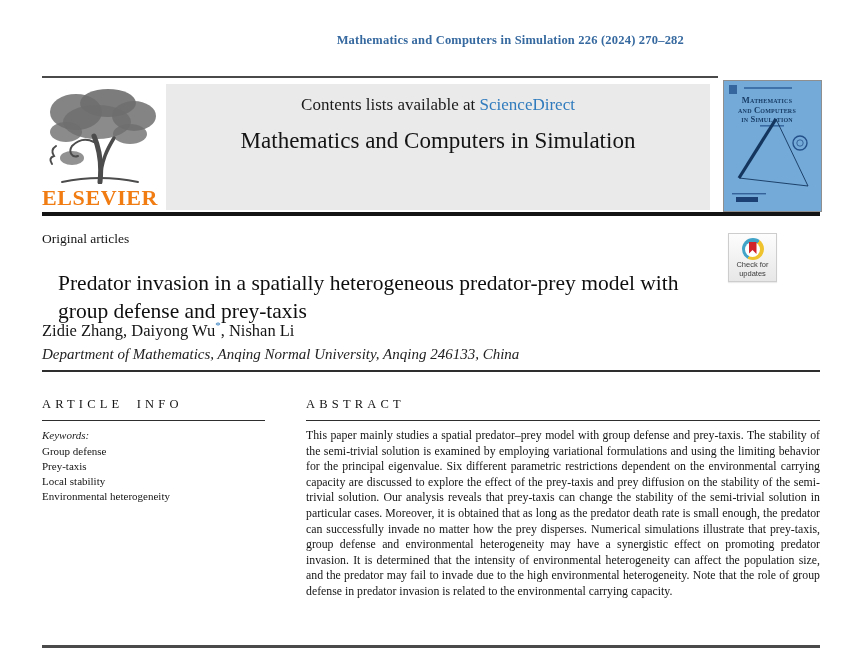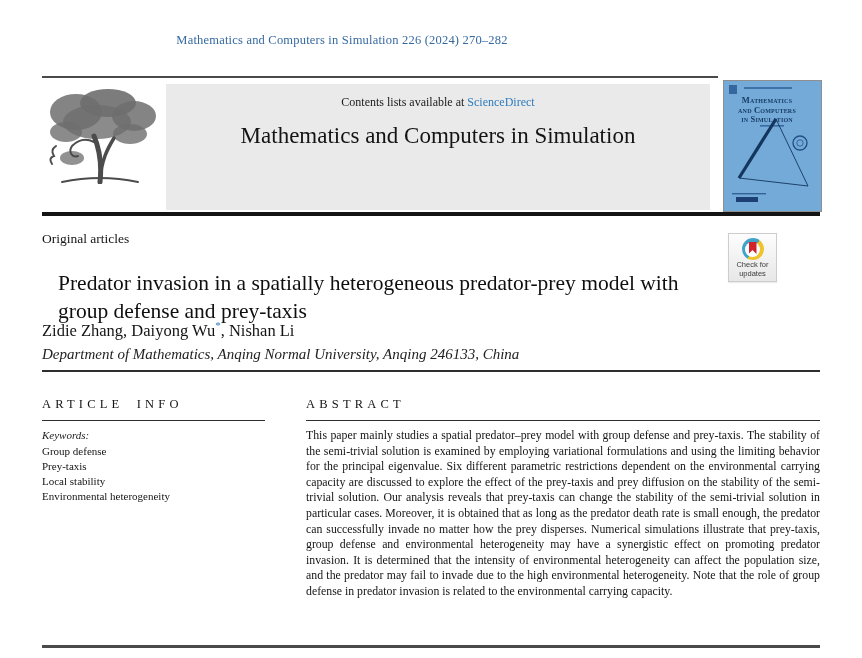--- a/index.html
+++ b/index.html
@@ -3,40 +3,40 @@
 <meta charset="utf-8">
 <style>
   html,body{margin:0;padding:0;}
   body{
     width:862px;height:658px;background:#ffffff;position:relative;
     font-family:"Liberation Serif",serif;color:#1a1a1a;overflow:hidden;
   }
   .abs{position:absolute;}
 
   
-  .citation{top:33px;left:0;width:684px;text-align:center;
-    font-size:12.5px;color:#36699f;letter-spacing:.2px;}
+  .citation{top:33px;left:0;width:684px;text-align:right;
+    font-size:12.5px;color:#36699f;letter-spacing:.2px;font-weight:bold;}
 
   
   .rule-top{left:42px;top:76px;width:676px;height:2px;background:#4a4a4a;}
   .bar-black{left:42px;top:212px;width:778px;height:4px;background:#141414;}
   .rule-mid{left:42px;top:370px;width:778px;height:1.5px;background:#2e2e2e;}
   .rule-col-left{left:42px;top:420px;width:223px;height:1px;background:#2e2e2e;}
   .rule-col-right{left:306px;top:420px;width:514px;height:1px;background:#2e2e2e;}
   .rule-bottom{left:42px;top:645px;width:778px;height:2.5px;background:#4a4a4a;}
 
   
   .elsevier{left:42px;top:86px;width:122px;height:124px;}
   .elsevier svg{display:block;}
   .elsevier-word{display:block;margin-top:1px;color:#f07c12;font-size:22px;
     font-weight:bold;letter-spacing:.6px;font-family:"Liberation Serif",serif;}
 
   
   .graybox{left:166px;top:84px;width:544px;height:126px;background:#eaeaea;}
-  .contents-line{margin-top:11px;text-align:center;font-size:12px;color:#1a1a1a;}
+  .contents-line{margin-top:11px;text-align:center;font-size:17px;color:#1a1a1a;}
   .sciencedirect{color:#2f7bbd;text-decoration:none;cursor:pointer;}
   .journal-name{text-align:center;font-size:23px;margin-top:13px;color:#141414;}
   .homepage{text-align:center;margin-top:17px;font-family:"Liberation Sans",sans-serif;
     font-size:12.5px;color:#1a1a1a;letter-spacing:.3px;}
   .homepage-url{color:#4493d0;text-decoration:none;cursor:pointer;}
 
   
   .cover{left:723px;top:80px;width:97px;height:130px;border:1px solid #8f8f8f;
     background:#d946ef;cursor:pointer;}
   .cover svg{display:block;}
@@ -98,20 +98,21 @@
         </g>
         <g stroke="#4c4c4c" fill="none" stroke-linecap="round">
           <path d="M58,96 C60,78 57,62 52,50" stroke-width="5"></path>
           <path d="M58,96 C59,74 66,62 72,52" stroke-width="3.5"></path>
           <path d="M52,56 C44,52 36,54 30,60 C26,66 30,72 36,70" stroke-width="2"></path>
           <path d="M20,96 Q58,88 96,96" stroke-width="2"></path>
           <path d="M14,60 q-6,4 -2,10 q-6,2 -2,8" stroke-width="2"></path>
         </g>
       </svg>
     </span>
+    <span class="elsevier-word">ELSEVIER</span>
   </div>
 
   <div class="abs graybox">
     <div class="contents-line">
       <span>Contents lists available at </span><a class="sciencedirect">ScienceDirect</a>
     </div>
     <div class="journal-name">Mathematics and Computers in Simulation</div>
   </div>
 
   <div class="abs cover">

